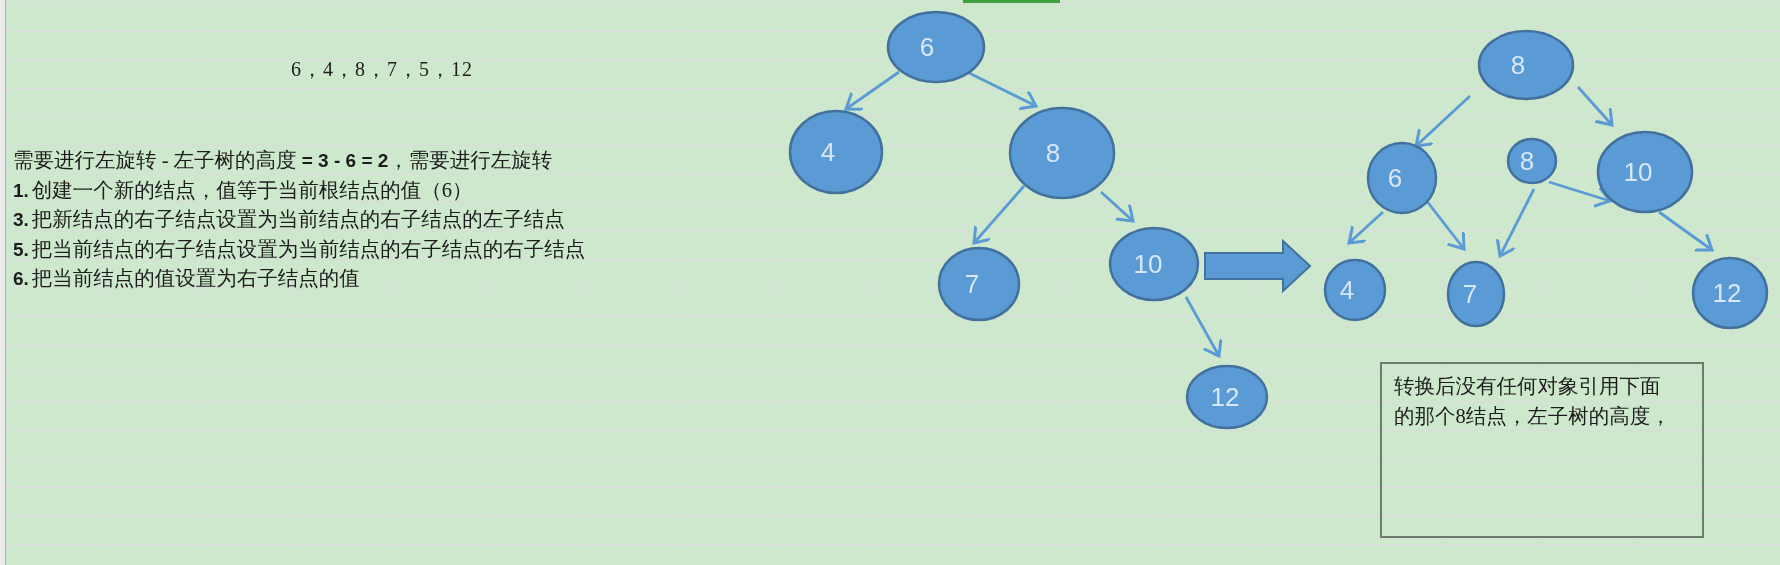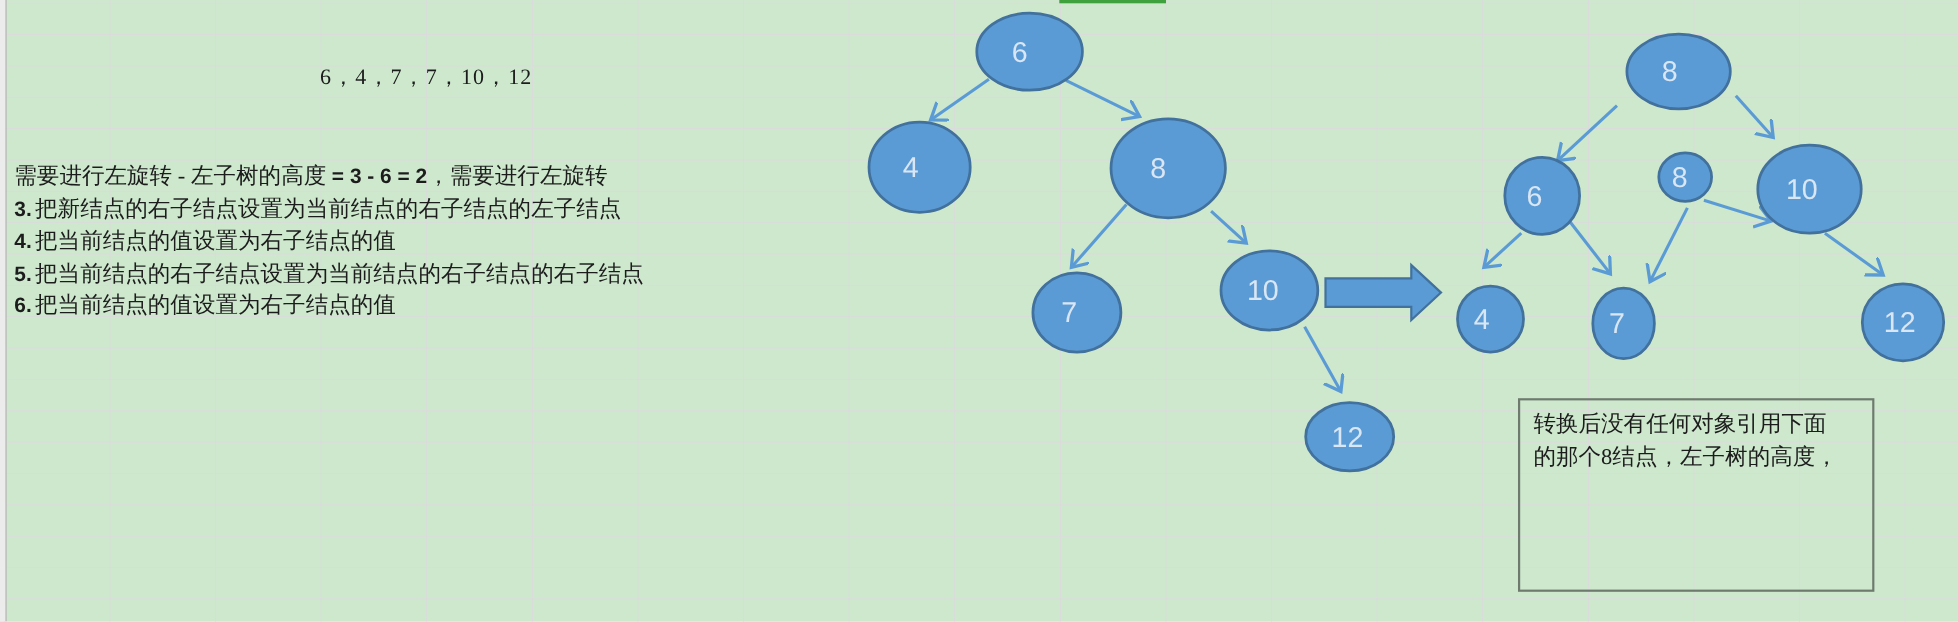--- a/index.html
+++ b/index.html
@@ -56,26 +56,26 @@
   .callout span{display:block;}
 </style>
 </head>
 <body>
 
 <div id="app">
 
   <div class="left-strip"></div>
   <div class="selection-bar" style="left:963px;width:97px;background:#3ea13e;"></div>
 
-  <div class="seq">6，4，7，7，10，12</div>
+  <div class="seq">6，4，8，7，5，12</div>
 
   <div class="explain">
     <div><span>需要进行左旋转 - 左子树的高度 </span><span class="math">= 3 - 6 = 2</span><span>，需要进行左旋转</span></div>
+    <div><span class="stepnum">1.</span><span>创建一个新的结点，值等于当前根结点的值（6）</span></div>
     <div><span class="stepnum">3.</span><span>把新结点的右子结点设置为当前结点的右子结点的左子结点</span></div>
-    <div><span class="stepnum">4.</span><span>把当前结点的值设置为右子结点的值</span></div>
     <div><span class="stepnum">5.</span><span>把当前结点的右子结点设置为当前结点的右子结点的右子结点</span></div>
     <div><span class="stepnum">6.</span><span>把当前结点的值设置为右子结点的值</span></div>
   </div>
 
   <svg class="diagram" width="1780" height="565" viewBox="0 0 1780 565">
     <defs>
       <marker id="ah" markerUnits="userSpaceOnUse" markerWidth="18" markerHeight="24" refX="14" refY="10" orient="auto">
         <path d="M0,0 L14,10 L0,20" fill="none" stroke="#5b9bd5" stroke-width="3"></path>
       </marker>
     </defs>

